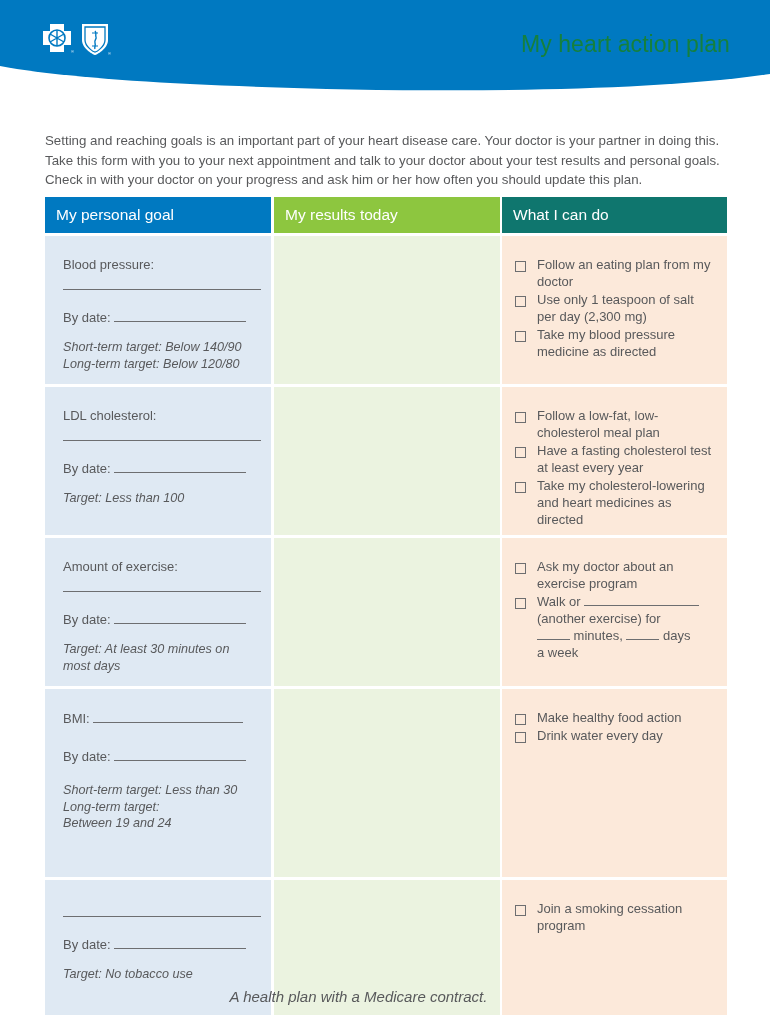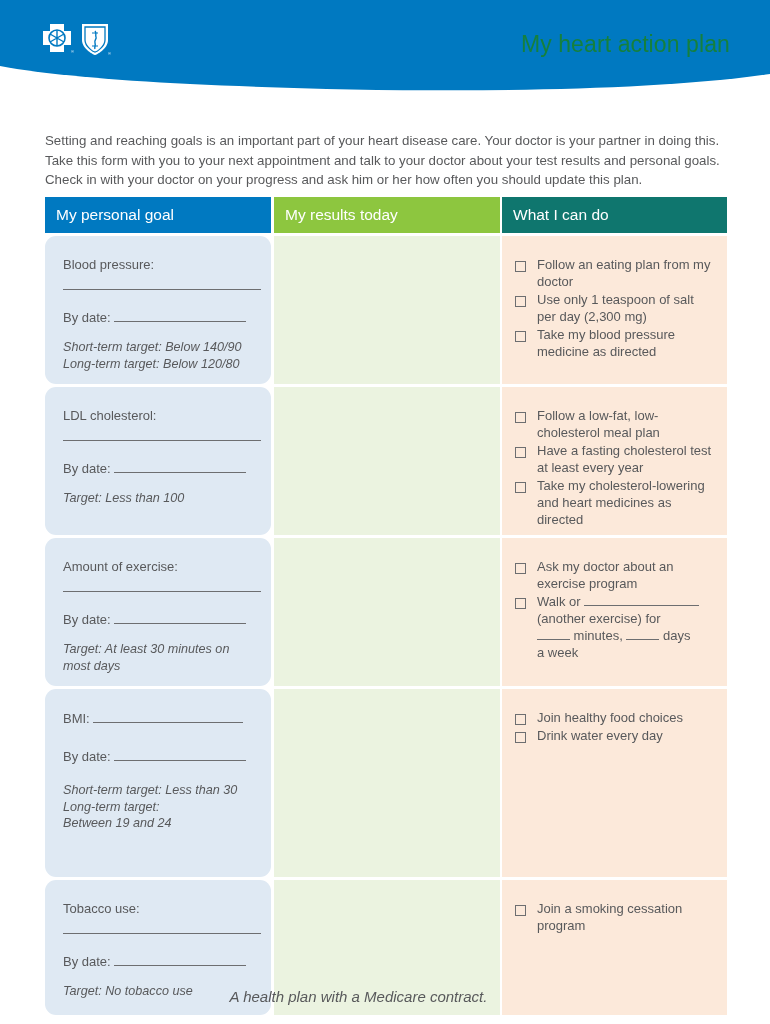--- a/index.html
+++ b/index.html
@@ -85,21 +85,21 @@
   }
   .head-row .c1 { background: #0079c1; }
   .head-row .c2 { background: #8dc63f; }
   .head-row .c3 { background: #0f766e; }
 
   
   .body-row .cell {
     box-sizing: border-box;
     padding: 20px 14px 14px 18px;
   }
-  .body-row .c1 { background: #dfe9f3; border-radius: 11px; }
+  .body-row .c1 { background: #dfe9f3; }
   .body-row .c2 { background: #ebf3e0; }
   .body-row .c3 { background: #fce9da; padding-left: 10px; padding-top: 20px; }
 
   .goal-label {
     font-size: 13px;
     line-height: 17px;
     color: #58595b;
   }
   .rule {
     border-bottom: 1px solid #6d6e70;
@@ -316,33 +316,32 @@
       </div>
       <div class="target">Short-term target: Less than 30</div>
       <div class="target">Long-term target:</div>
       <div class="target">Between 19 and 24</div>
     </div>
     <div class="cell c2"></div>
     <div class="cell c3">
       <ul class="checklist">
         <li class="check-item">
           <span class="checkbox"></span>
-          <span class="check-text">Join healthy food choices</span>
+          <span class="check-text">Make healthy food action</span>
         </li>
         <li class="check-item">
           <span class="checkbox"></span>
           <span class="check-text">Drink water every day</span>
         </li>
       </ul>
     </div>
   </div>
 
   <div class="trow body-row" style="height:135px;">
     <div class="cell c1">
-      <div class="goal-label">Tobacco use:</div>
       <div class="rule"></div>
       <div class="bydate">
         <span>By date:</span>
         <span class="blank-inline w-date"></span>
       </div>
       <div class="target">Target: No tobacco use</div>
     </div>
     <div class="cell c2"></div>
     <div class="cell c3">
       <ul class="checklist">

